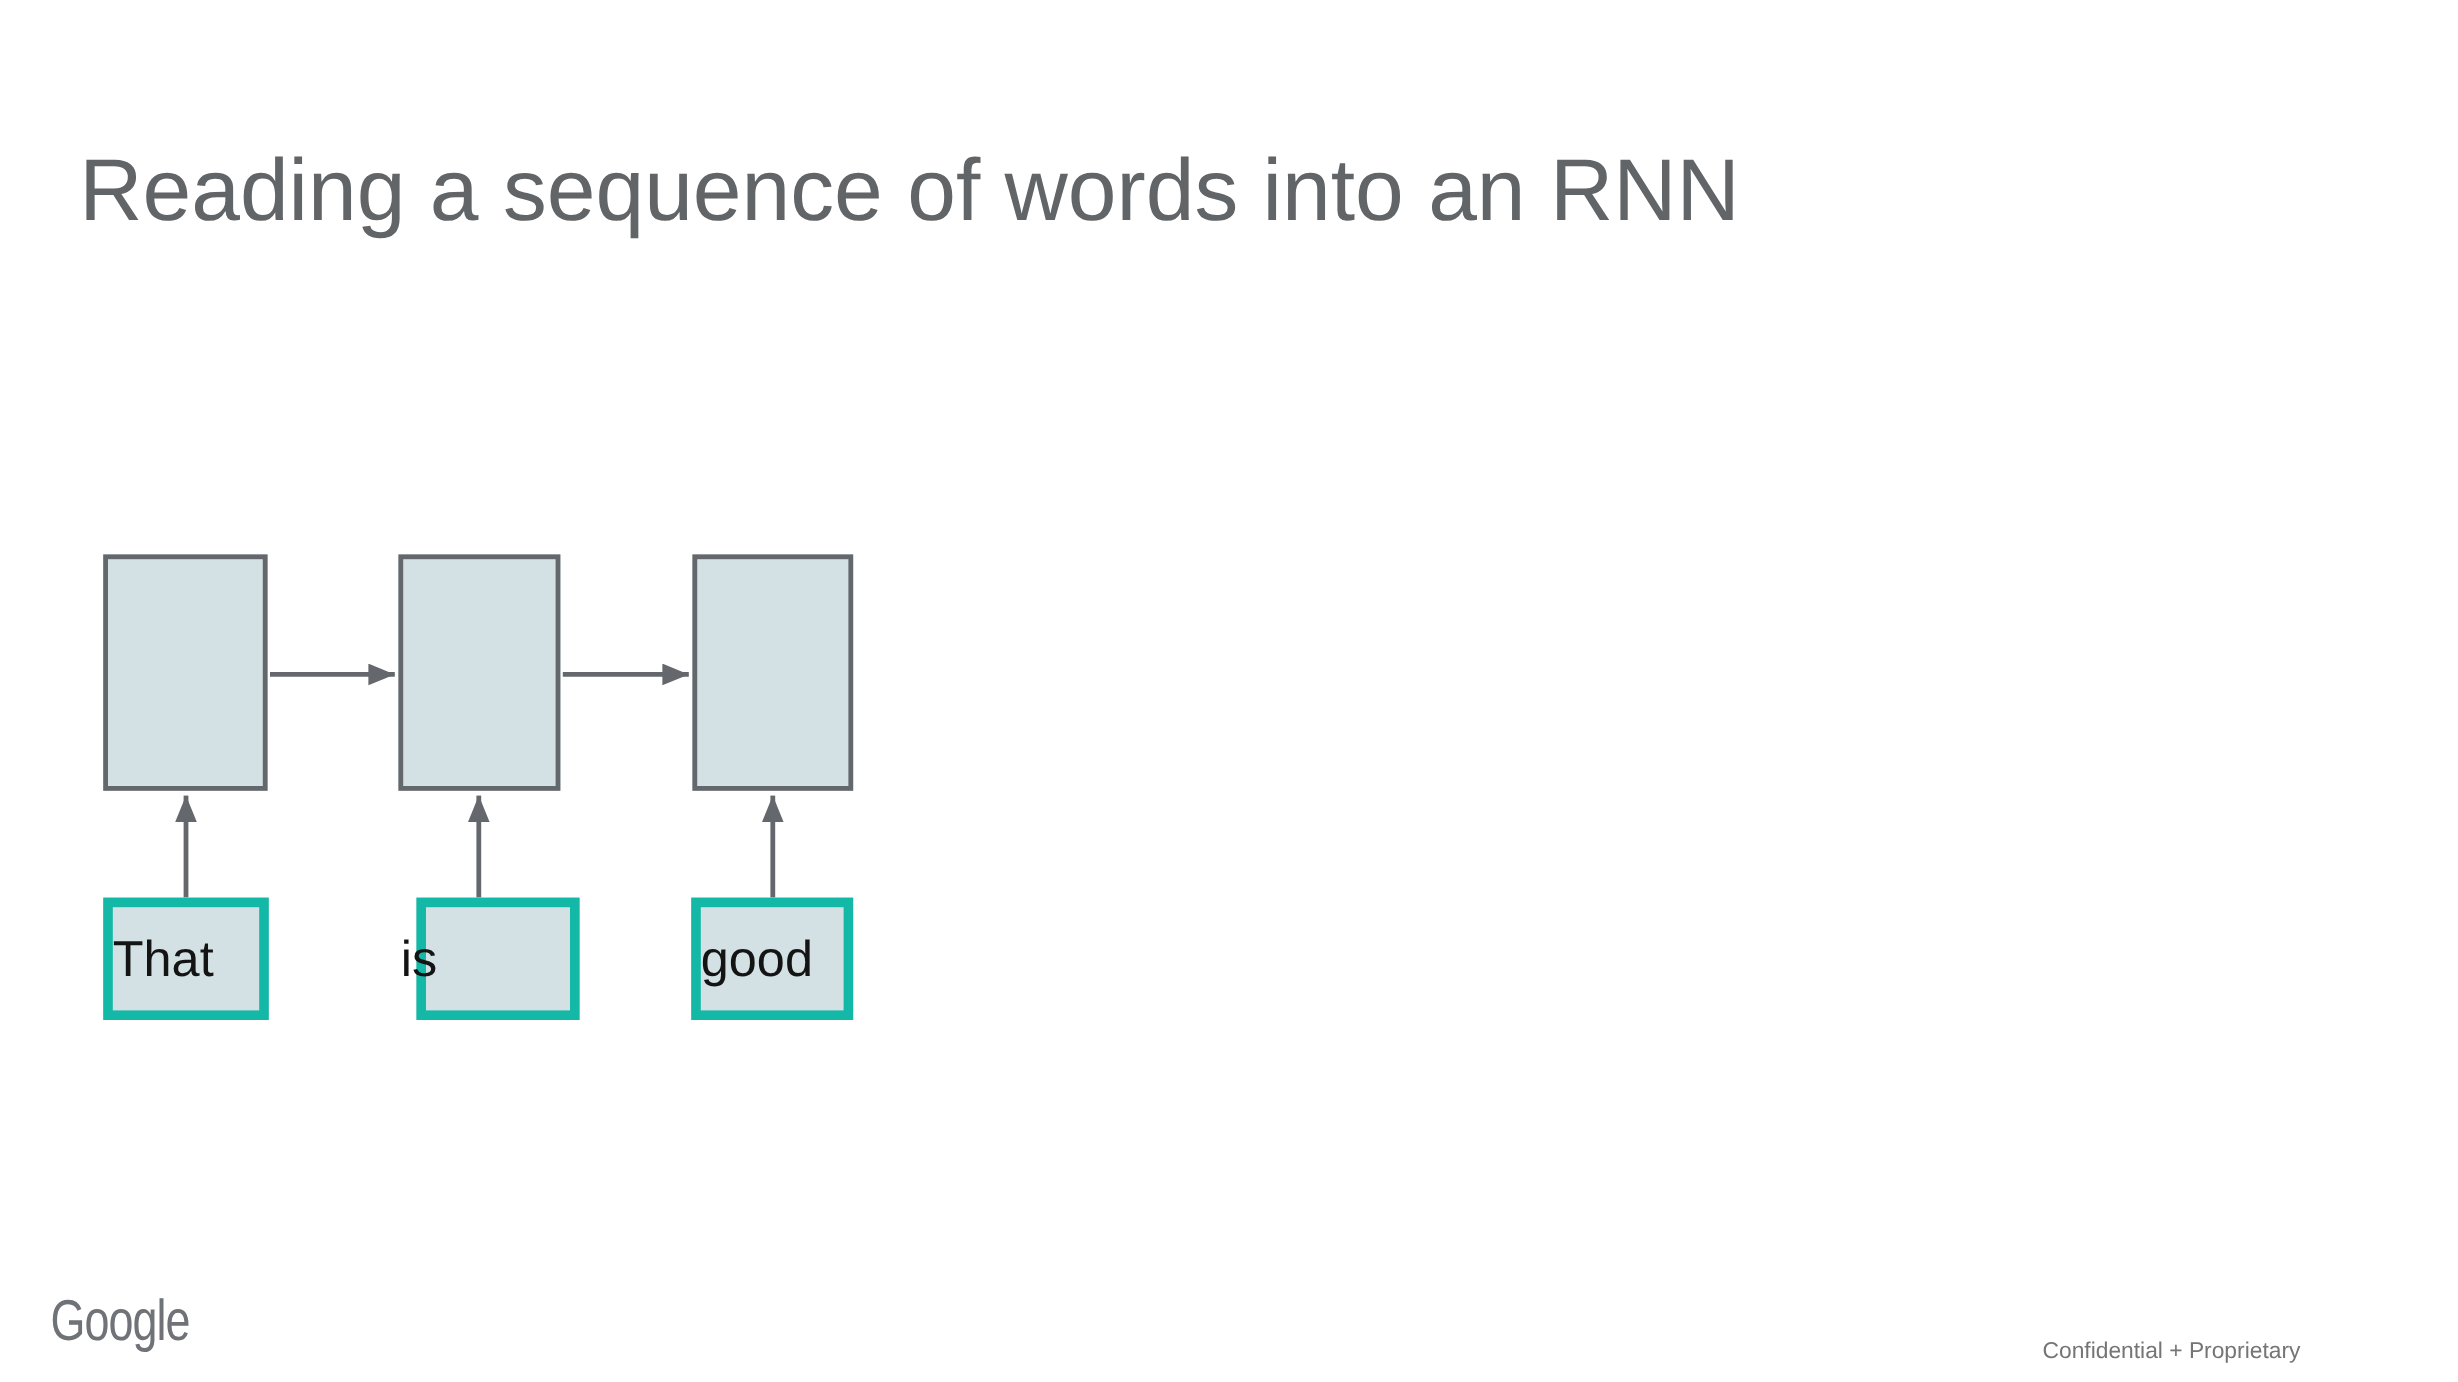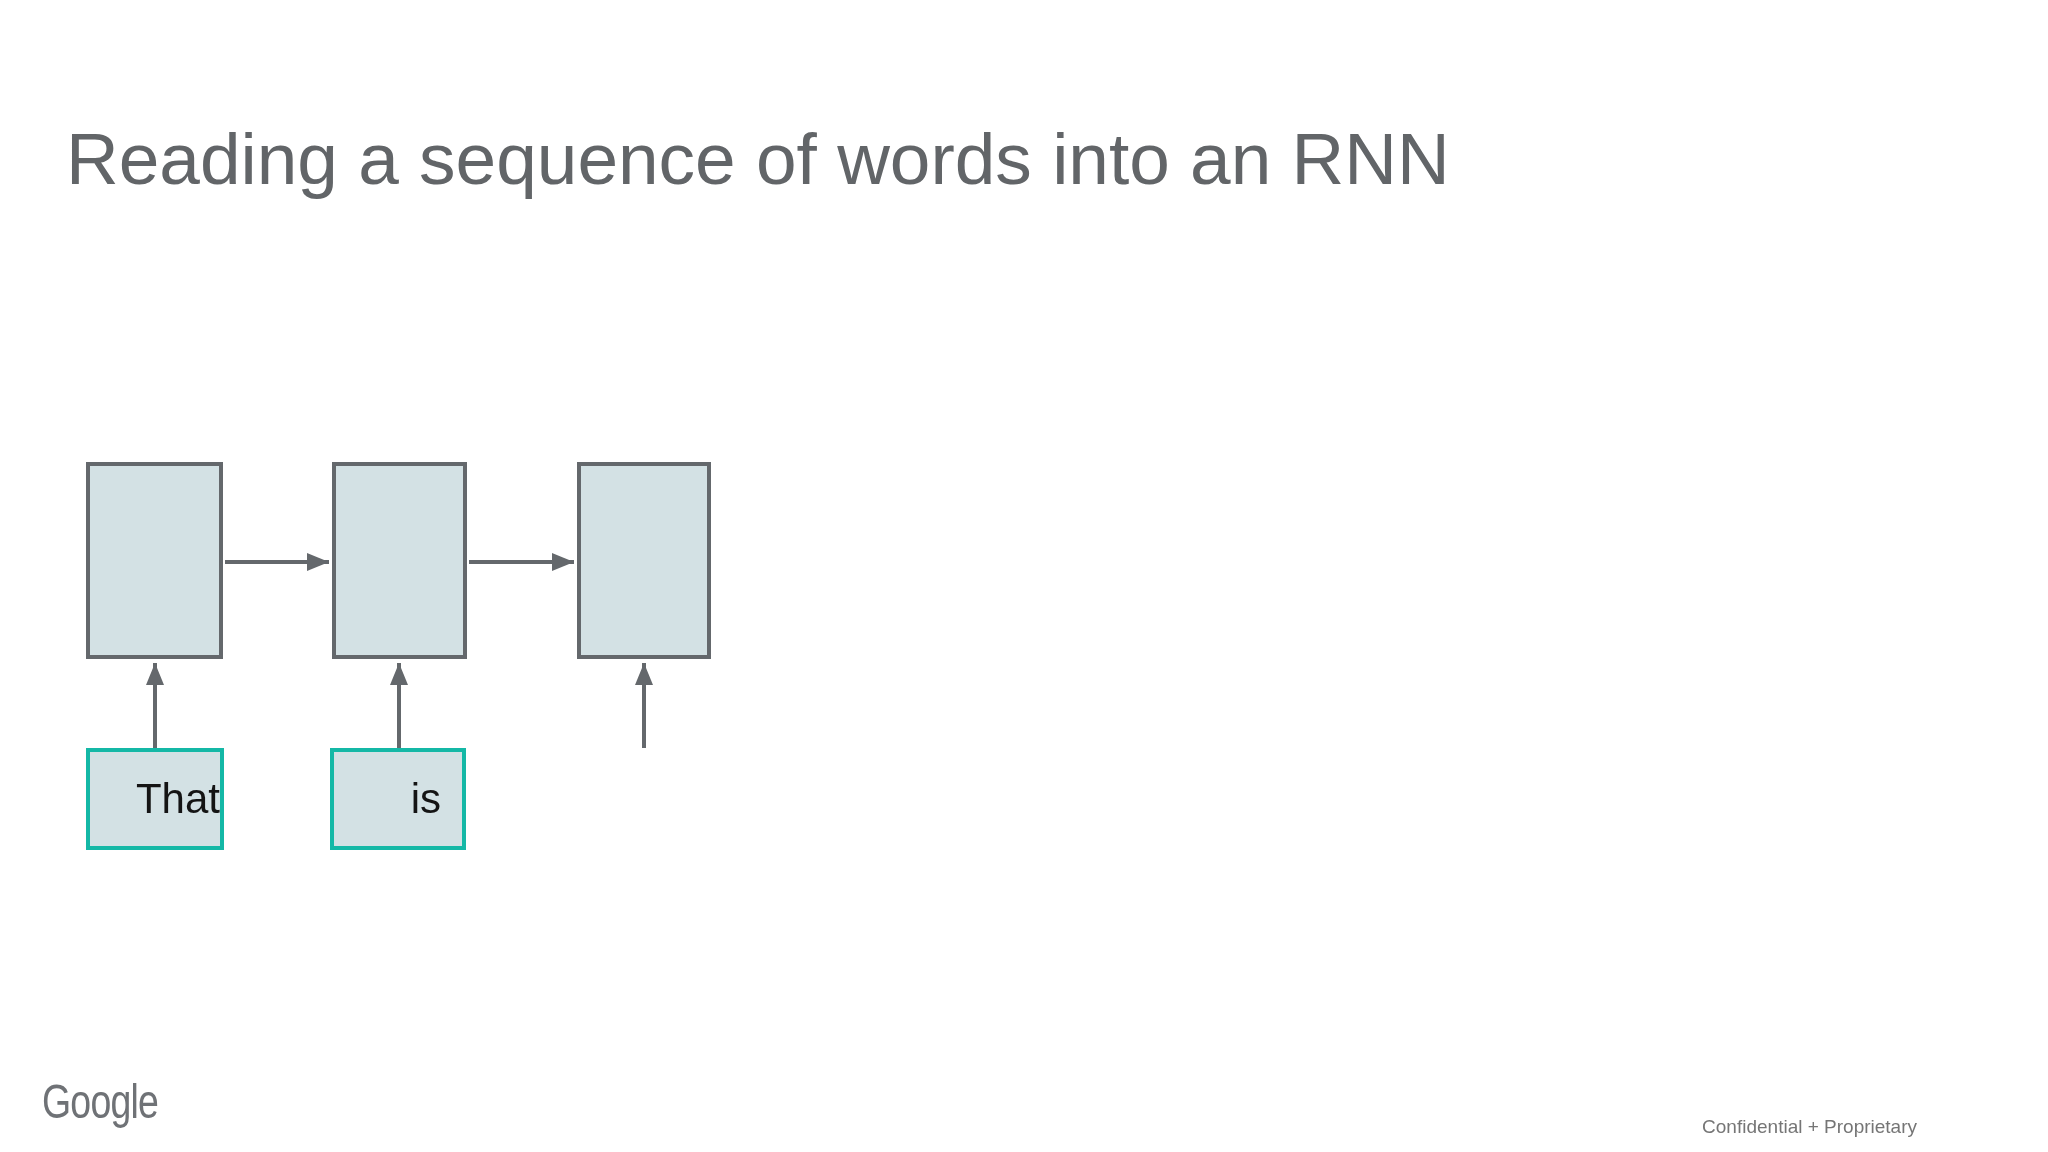--- a/index.html
+++ b/index.html
@@ -37,28 +37,28 @@
     box-sizing: border-box;
   }
   .cell-1 { left: 86px;  width: 137px; }
   .cell-2 { left: 332px; width: 135px; }
   .cell-3 { left: 577px; width: 134px; }
   .word-box {
     position: absolute;
     top: 748px;
     height: 102px;
     background: #d3e1e4;
-    border: 4px solid #14b8a6;
+    border: 8px solid #14b8a6;
     box-sizing: border-box;
     display: flex;
     align-items: center;
-    justify-content: flex-end;
+    justify-content: flex-start;
   }
   .word-box-1 { left: 86px;  width: 138px; }
-  .word-box-2 { left: 330px; width: 136px; padding-left: 12px; }
+  .word-box-2 { left: 347px; width: 136px; }
   .word-box-3 { left: 576px; width: 135px; }
   .word-label {
     font-size: 42px;
     color: #141414;
     line-height: 1;
   }
   .word-label.offset-left { transform: translateX(-21px); }
   .google-logo {
     position: absolute;
     left: 42px;
@@ -104,18 +104,21 @@
   <div class="cell cell-1"></div>
   <div class="cell cell-2"></div>
   <div class="cell cell-3"></div>
 
   <div class="word-box word-box-1">
     <span class="word-label">That</span>
   </div>
   <div class="word-box word-box-2">
     <span class="word-label offset-left">is</span>
   </div>
+  <div class="word-box word-box-3">
+    <span class="word-label">good</span>
+  </div>
 
   <div class="google-logo">Google</div>
 
   <div class="confidential">Confidential + Proprietary</div>
 
 </div>
 
 </body></html>

